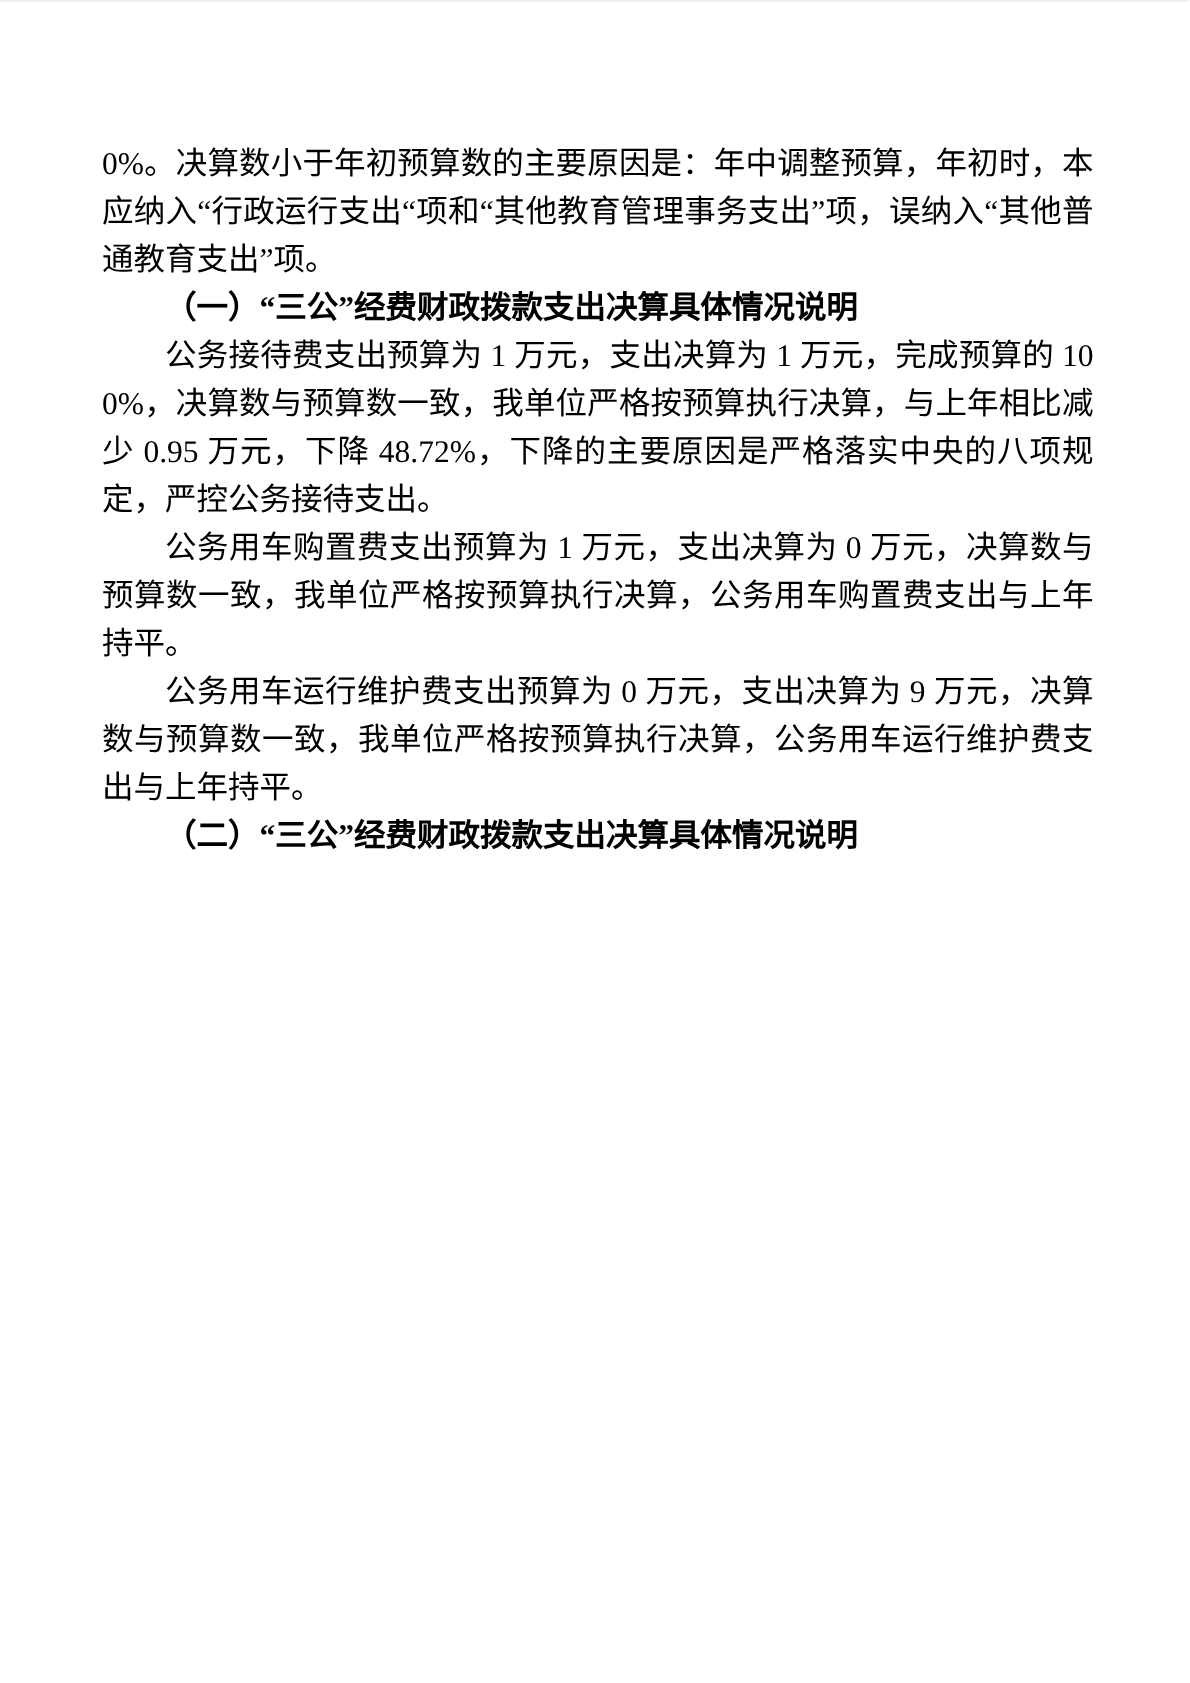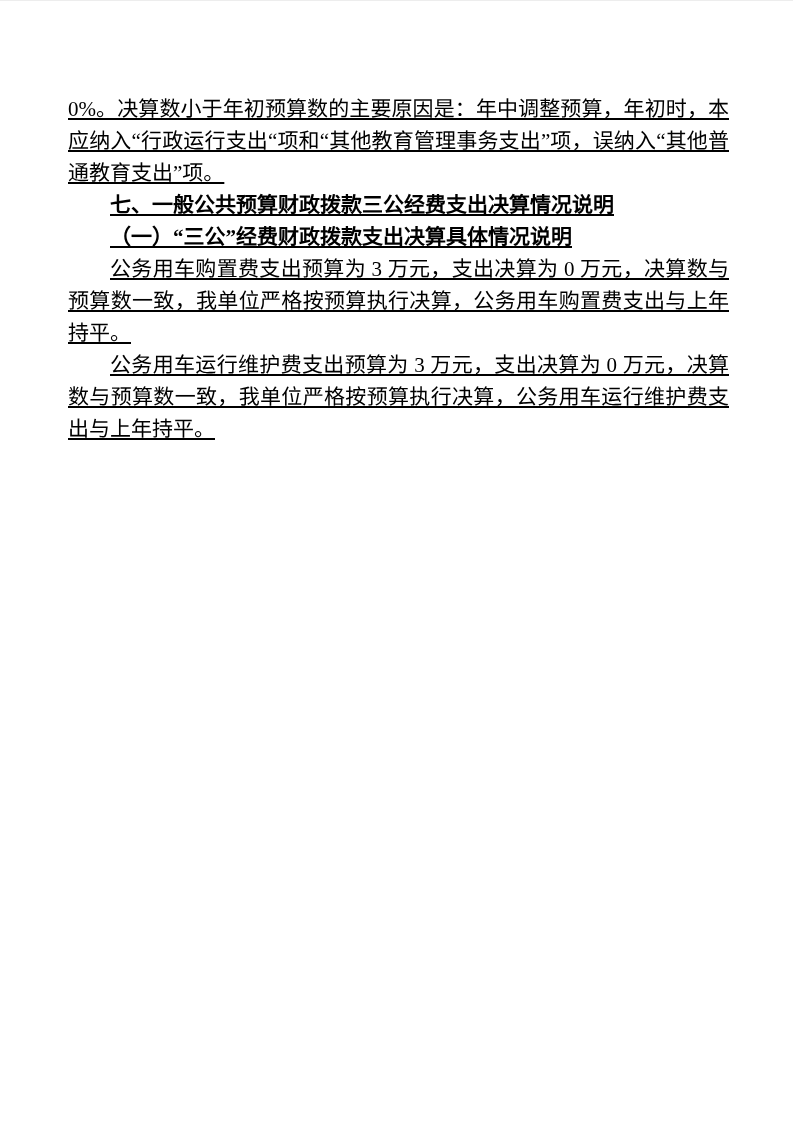--- a/index.html
+++ b/index.html
@@ -21,45 +21,45 @@
     font-size: 21px;
     line-height: 32px;
     overflow: hidden;
   }
   .page p {
     margin: 0;
     padding: 0;
     text-align: justify;
     text-justify: inter-ideograph;
     word-break: break-all;
-    text-decoration: underline;
   }
   .page p.body {
     text-indent: 2em;
   }
   .page p.no-indent {
     text-indent: 0;
   }
   .page p.heading {
     text-indent: 2em;
     font-weight: bold;
   }
 </style>
 </head>
 <body>
 
 <div class="page">
   <p class="body no-indent">0%。决算数小于年初预算数的主要原因是：年中调整预算，年初时，本应纳入“行政运行支出“项和“其他教育管理事务支出”项，误纳入“其他普通教育支出”项。</p>
 
 
 
-  <p class="heading">七、一般公共预算财政拨款三公经费支出决算情况说明</p>
 
   <p class="heading">（一）“三公”经费财政拨款支出决算具体情况说明</p>
 
 
 
+  <p class="body">公务接待费支出预算为 1 万元，支出决算为 1 万元，完成预算的 100%，决算数与预算数一致，我单位严格按预算执行决算，与上年相比减少 0.95 万元，下降 48.72%，下降的主要原因是严格落实中央的八项规定，严控公务接待支出。</p>
 
-  <p class="body">公务用车购置费支出预算为 3 万元，支出决算为 0 万元，决算数与预算数一致，我单位严格按预算执行决算，公务用车购置费支出与上年持平。</p>
+  <p class="body">公务用车购置费支出预算为 1 万元，支出决算为 0 万元，决算数与预算数一致，我单位严格按预算执行决算，公务用车购置费支出与上年持平。</p>
 
-  <p class="body">公务用车运行维护费支出预算为 3 万元，支出决算为 0 万元，决算数与预算数一致，我单位严格按预算执行决算，公务用车运行维护费支出与上年持平。</p>
+  <p class="body">公务用车运行维护费支出预算为 0 万元，支出决算为 9 万元，决算数与预算数一致，我单位严格按预算执行决算，公务用车运行维护费支出与上年持平。</p>
 
+  <p class="heading">（二）“三公”经费财政拨款支出决算具体情况说明</p>
 </div>
 
 </body></html>

